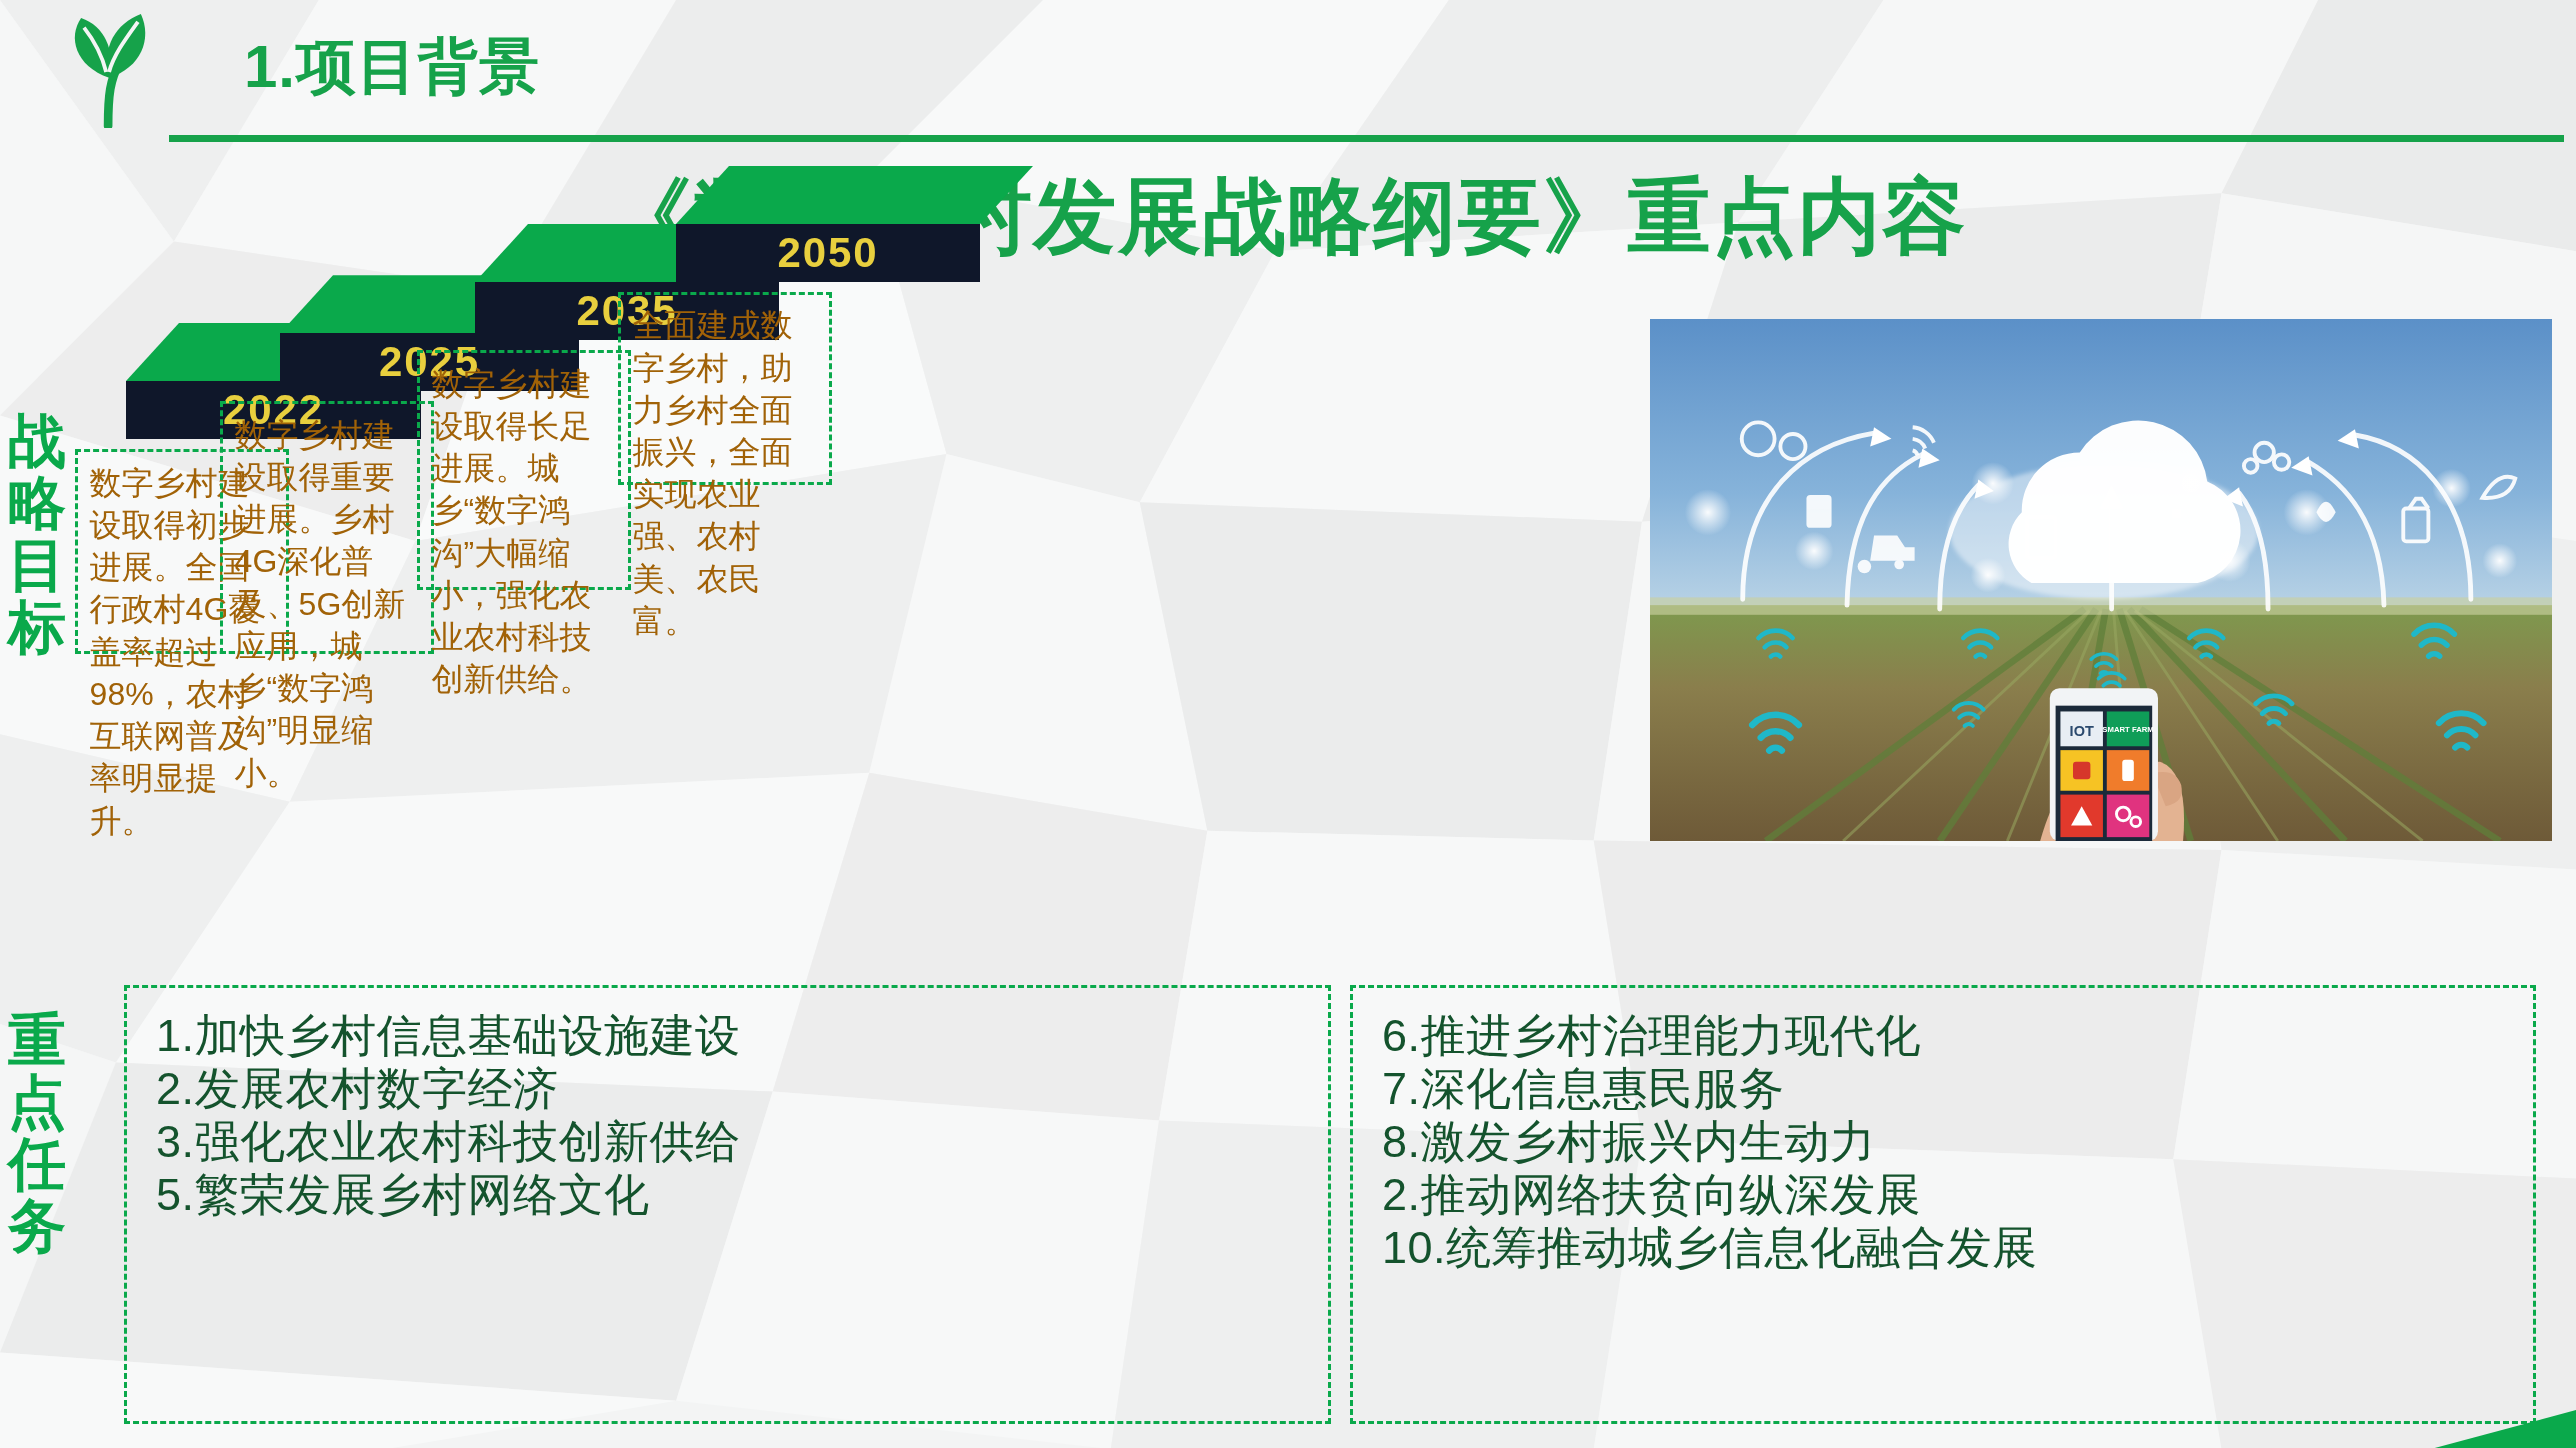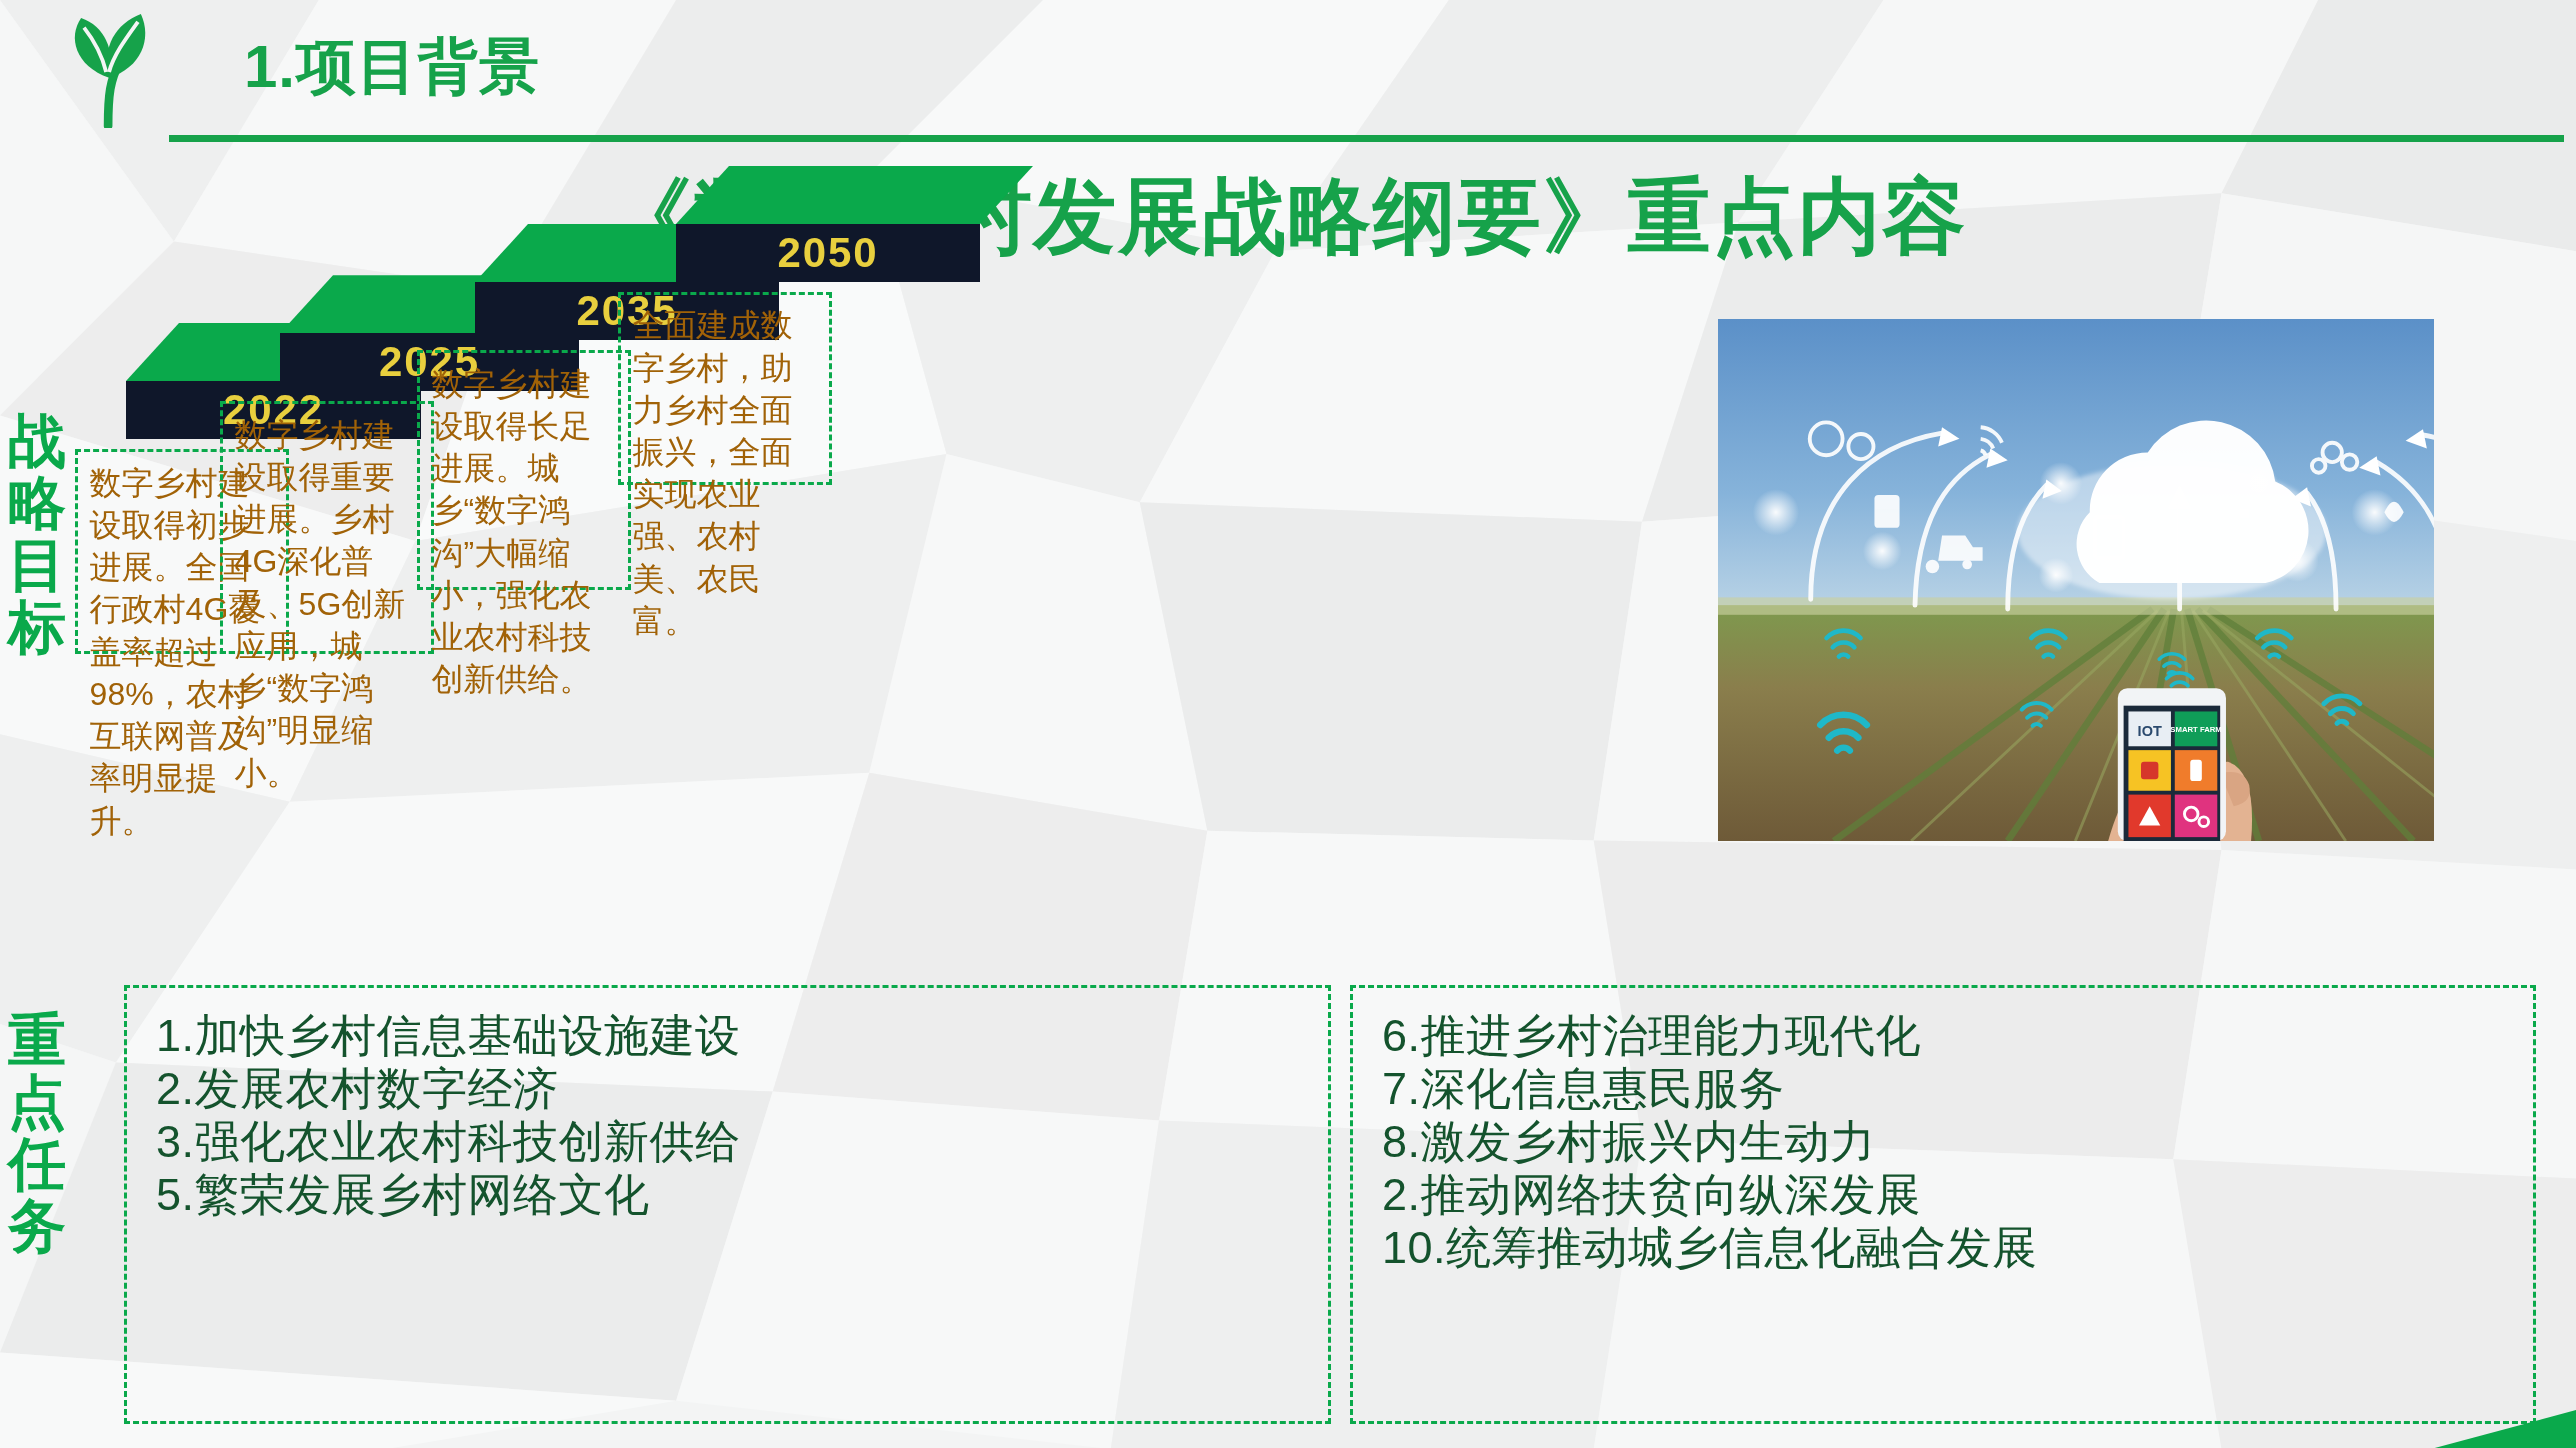--- a/index.html
+++ b/index.html
@@ -59,21 +59,21 @@
     font-size:42px; font-weight:bold; color:#e8cf3e; letter-spacing:1.9px;
   }
   .step-desc {
     position:absolute; border:3.9px dashed #0aa94b; background:rgba(255,255,255,0.0);
     color:#a16207; font-size:32px; line-height:1.32;
     padding:9.7px 9.7px 5.8px 11.6px;
   }
 
   
   #photo {
-    position:absolute; left:1718px; top:319px; width:716px; height:522px;
+    position:absolute; left:1650px; top:319px; width:902px; height:522px;
     overflow:hidden; background:#3b82f6;
   }
   #photo svg { display:block; width:902px; height:522px; }
 
   
   .taskbox {
     position:absolute; border:3.9px dashed #0aa94b;
     padding:21px 17.4px 17.4px 29px;
   }
   #taskbox-left  { left:124px;  top:985px; width:1207px; height:439px; }

